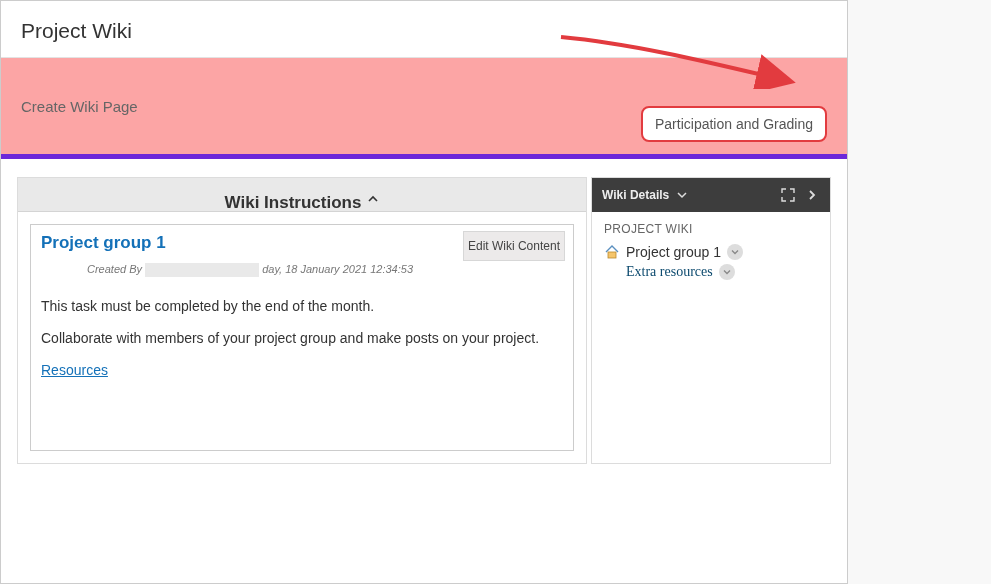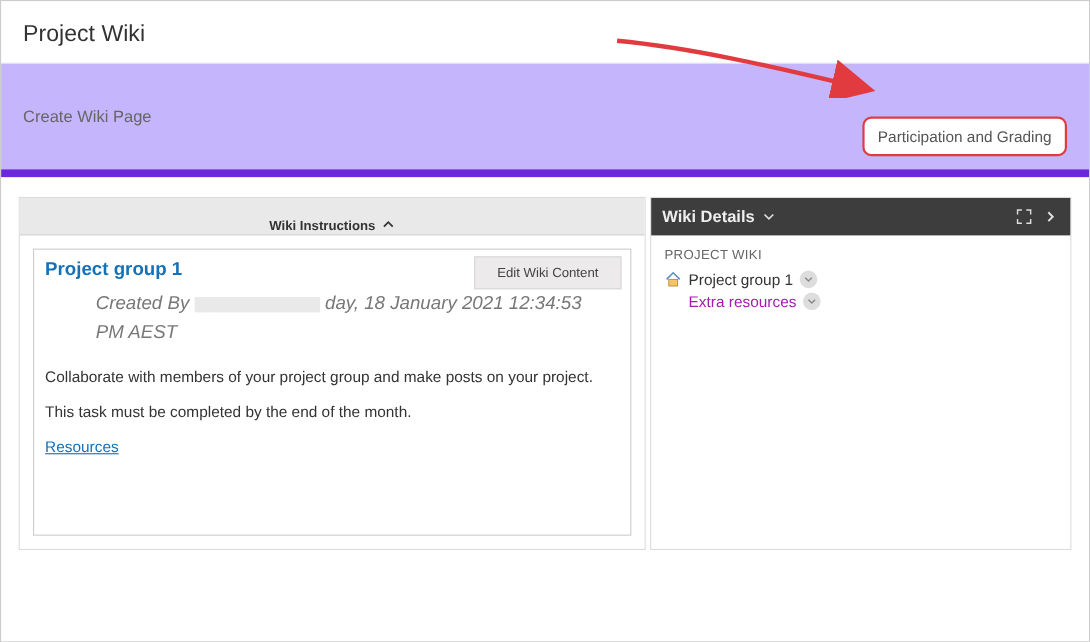--- a/index.html
+++ b/index.html
@@ -3,43 +3,43 @@
   <meta charset="utf-8">
   <style>
     * { box-sizing: border-box; margin: 0; padding: 0; }
     body {
       font-family: "Helvetica Neue", Arial, sans-serif;
       background: #f8f8f8;
       color: #333;
       font-size: 14px;
     }
     .window {
-      width: 991px;
+      width: 848px;
       height: 584px;
       border: 1px solid #ccc;
       background: #fff;
       position: relative;
       overflow: hidden;
     }
     .title-bar {
       padding: 18px 20px 14px 20px;
       border-bottom: 1px solid #e3e3e3;
     }
     .title-bar h1 {
       font-size: 21px;
       font-weight: 400;
       color: #333;
     }
     .action-bar {
       display: flex;
       justify-content: space-between;
       align-items: center;
       padding: 12px 20px;
-      background: #c4b5fd;
-      border-bottom: 7px solid #6d28d9;
+      background: #fca5a5;
+      border-bottom: 5px solid #6d28d9;
     }
     .action-bar .left-action {
       color: #666;
       font-size: 15px;
       font-weight: 500;
     }
     .grading-btn {
       border: 2px solid #e23b3f;
       border-radius: 8px;
       padding: 8px 12px;
@@ -73,21 +73,21 @@
     .panel-header {
       height: 34px;
       background: #e9e9e9;
       border-bottom: 1px solid #d4d4d4;
       display: flex;
       align-items: center;
       justify-content: center;
       cursor: pointer;
     }
     .panel-header h2 {
-      font-size: 12px;
+      font-size: 17px;
       font-weight: 700;
       color: #333;
       display: flex;
       align-items: flex-start;
       gap: 6px;
       margin-top: 17px;
     }
     .panel-body {
       padding: 12px 12px;
     }
@@ -106,28 +106,28 @@
       font-size: 17px;
       font-weight: 700;
       margin-bottom: 8px;
     }
     .edit-btn {
       position: absolute;
       top: 6px;
       right: 8px;
       background: #eceaea;
       border: 1px solid #d7d7d7;
-      padding: 7px 20px;
+      padding: 7px 4px;
       font-size: 12px;
       color: #444;
       cursor: pointer;
     }
     .meta-block {
       margin-left: 46px;
-      font-size: 17px;
+      font-size: 11px;
       font-style: italic;
       color: #777;
       line-height: 1.5;
       margin-bottom: 20px;
     }
     .meta-row { display: block; }
     .redact-box {
       display: inline-block;
       vertical-align: middle;
       background: #e9e9e9;
@@ -172,21 +172,21 @@
       background: #fff;
     }
     .dark-header {
       height: 34px;
       background: #3d3d3d;
       color: #eee;
       display: flex;
       align-items: center;
       padding: 0 10px;
       gap: 8px;
-      font-size: 15px;
+      font-size: 12px;
       font-weight: 700;
     }
     .dark-header .spacer { flex: 1; }
     .dark-header .ico {
       width: 16px; height: 16px;
       display: inline-flex;
       align-items: center;
       justify-content: center;
       cursor: pointer;
     }
@@ -209,21 +209,21 @@
     .home-ico { width: 16px; height: 16px; display:inline-flex; }
     .dropdown-circle {
       width: 16px; height: 16px;
       border-radius: 50%;
       background: #ddd;
       display: inline-flex;
       align-items: center;
       justify-content: center;
       cursor: pointer;
     }
-    .link-blue { color: #a21caf; cursor: pointer; }
+    .link-blue { color: #0c4a6e; cursor: pointer; font-family: Liberation Serif, serif; }
     .chev-icon svg, .home-ico svg, .ico svg { display:block; }
   </style>
 </head>
 <body>
 
 <div class="window">
 
   <svg class="arrow-svg" viewBox="0 0 240 60">
     <defs>
       <marker id="ah" markerWidth="10" markerHeight="10" refX="8" refY="5" orient="auto">
@@ -260,26 +260,25 @@
         <div class="wiki-card">
           <div class="wiki-card-title">Project group 1</div>
           <button class="edit-btn">Edit Wiki Content</button>
 
           <div class="meta-block">
             <span class="meta-row">
               <span>Created By</span>
               <span class="redact-box redact-sm"></span><span class="redact-box redact-md"></span>
               <span>day, 18 January 2021 12:34:53</span>
             </span>
-            <span class="meta-row">PM AEST</span>
           </div>
 
           <div class="body-text">
+            <p>This task must be completed by the end of the month.</p>
             <p>Collaborate with members of your project group and make posts on your project.</p>
-            <p>This task must be completed by the end of the month.</p>
           </div>
           <a class="res-link">Resources</a>
 
         </div>
       </div>
     </div>
 
     <div class="right-col">
       <div class="dark-header">
         <span>Wiki Details</span>

